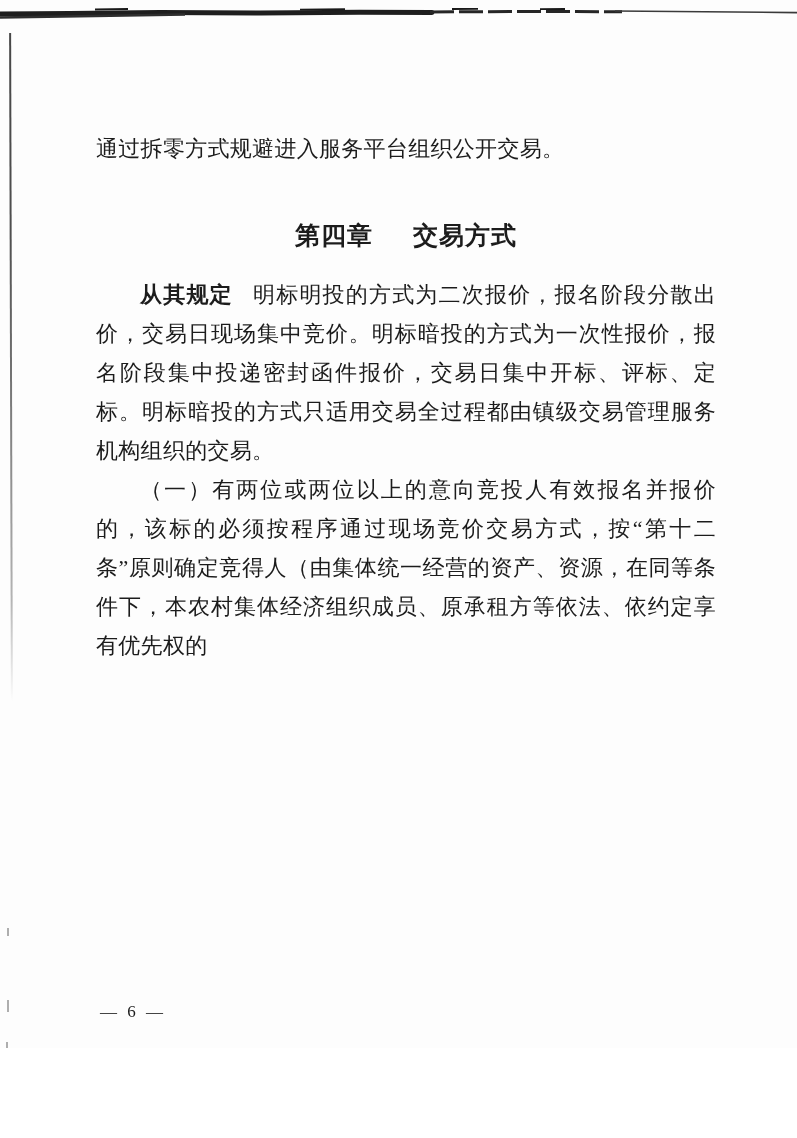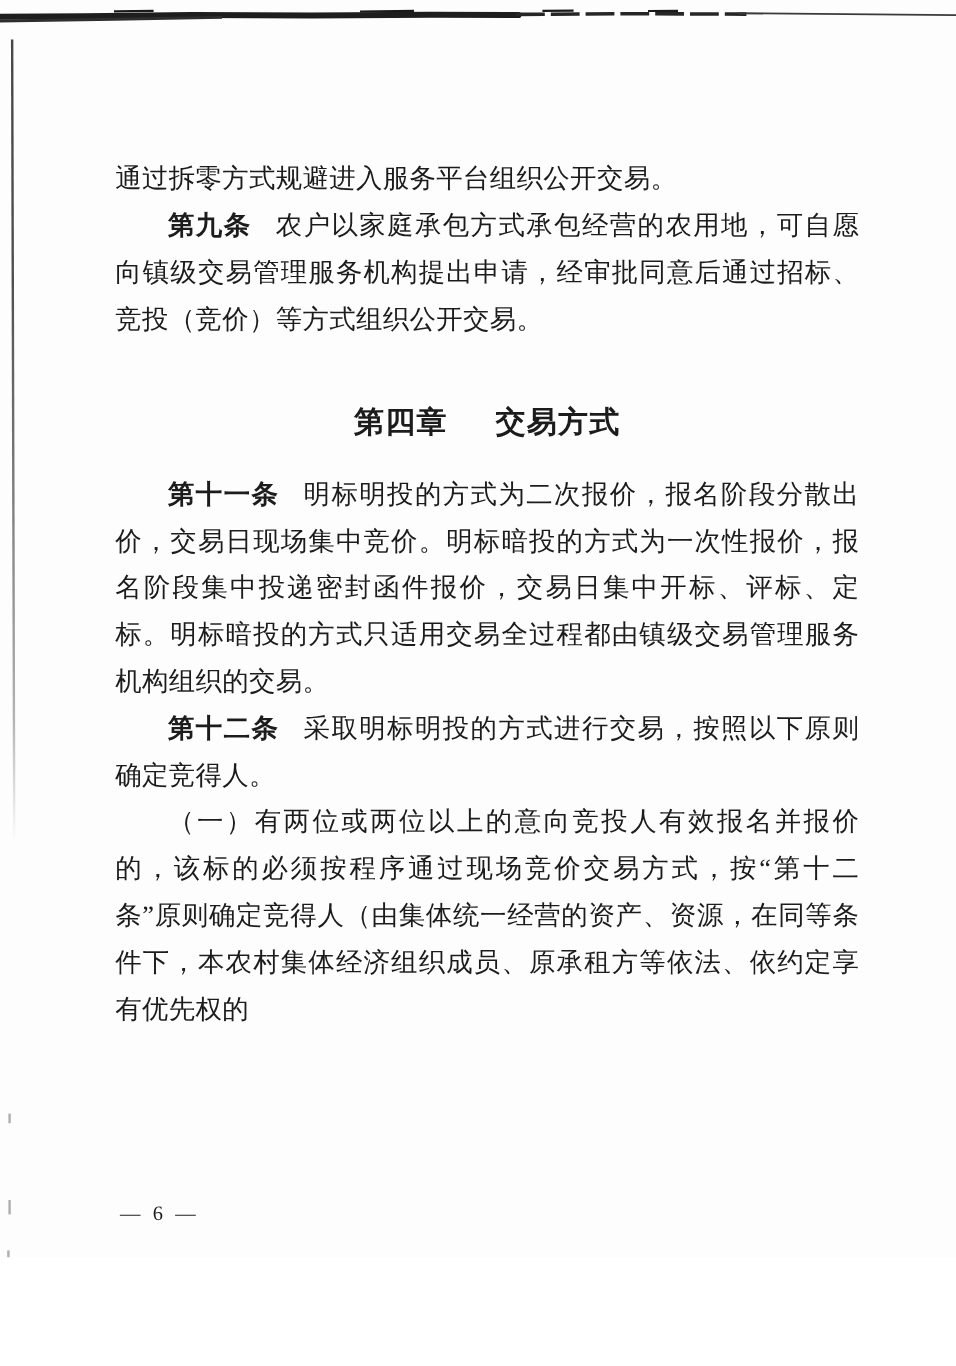--- a/index.html
+++ b/index.html
@@ -100,28 +100,26 @@
   <div class="left-dash ld1"></div>
   <div class="left-dash ld2"></div>
   <div class="left-dash ld3"></div>
   <div class="left-dash ld4"></div>
   <div class="speck"></div>
 
   <div class="content">
 
     <p class="para"><span>通过拆零方式规避进入服务平台组织公开交易。</span></p>
 
-    <p class="para indent"><span class="lead">第九条</span><span>农户以家庭承包方式承包经营的农用地，可自愿向镇级交易管理服务机构提出申请，经审批同意后通过招标、竞投（竞价）等方式组织公开交易。</span></p>
 
     <div class="chapter-heading"><span>第四章</span><span class="chapter-gap"></span><span>交易方式</span></div>
 
 
-    <p class="para indent"><span class="lead">第十一条</span><span>明标明投的方式为二次报价，报名阶段分散出价，交易日现场集中竞价。明标暗投的方式为一次性报价，报名阶段集中投递密封函件报价，交易日集中开标、评标、定标。明标暗投的方式只适用交易全过程都由镇级交易管理服务机构组织的交易。</span></p>
+    <p class="para indent"><span class="lead">从其规定</span><span>明标明投的方式为二次报价，报名阶段分散出价，交易日现场集中竞价。明标暗投的方式为一次性报价，报名阶段集中投递密封函件报价，交易日集中开标、评标、定标。明标暗投的方式只适用交易全过程都由镇级交易管理服务机构组织的交易。</span></p>
 
-    <p class="para indent"><span class="lead">第十二条</span><span>采取明标明投的方式进行交易，按照以下原则确定竞得人。</span></p>
 
     <p class="para indent"><span>（一）有两位或两位以上的意向竞投人有效报名并报价的，该标的必须按程序通过现场竞价交易方式，按“第十二条”原则确定竞得人（由集体统一经营的资产、资源，在同等条件下，本农村集体经济组织成员、原承租方等依法、依约定享有优先权的</span></p>
 
   </div>
 
   <div class="page-number">— 6 —</div>
 
 </div>
 
 </body></html>

